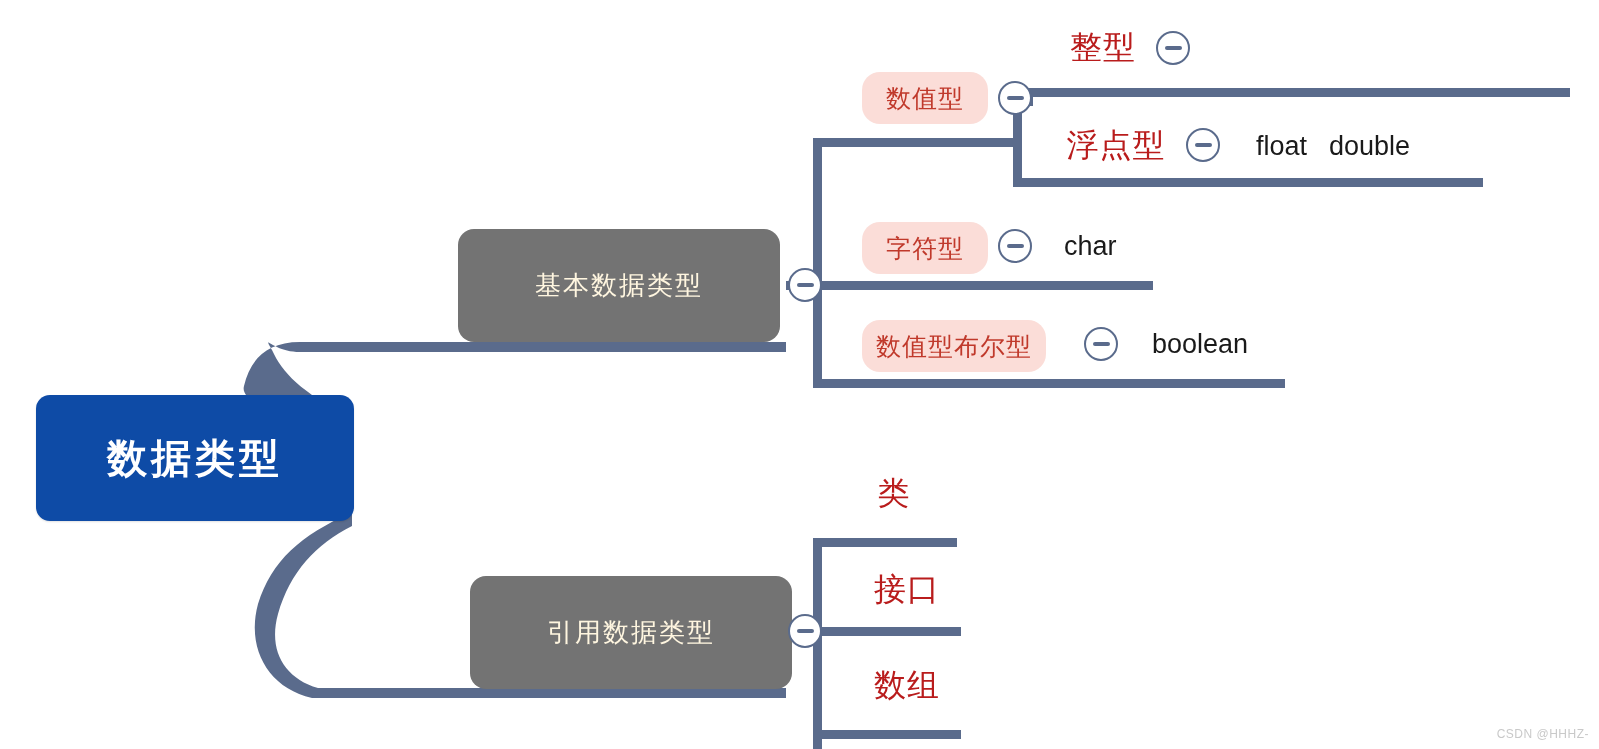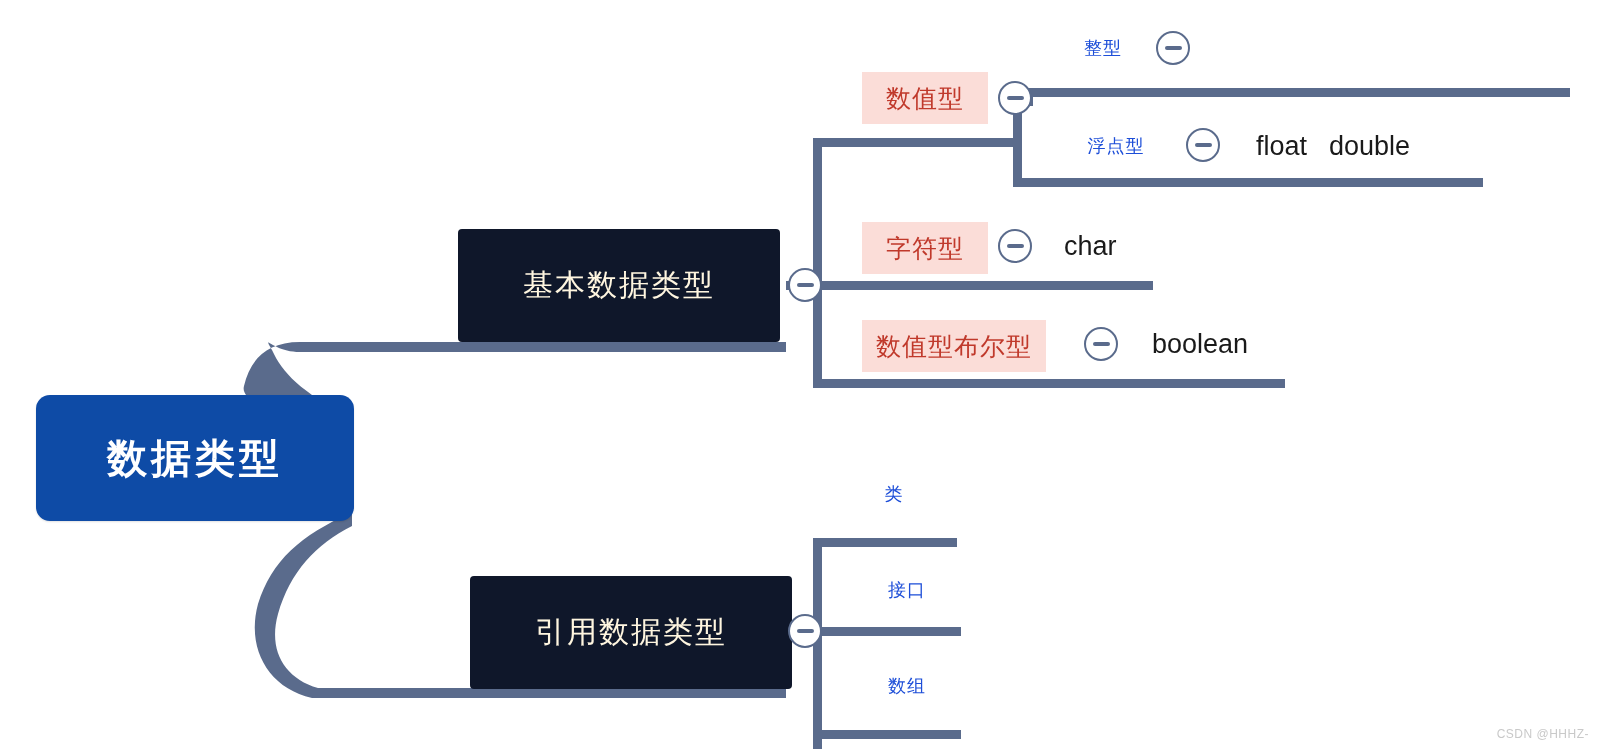--- a/index.html
+++ b/index.html
@@ -18,36 +18,36 @@
   .root-node{
     background:#0E4BA6;
     border-radius:14px;
     color:#ffffff;
     font-size:40px;
     font-weight:bold;
     letter-spacing:4px;
     box-shadow:0 1px 2px rgba(0,0,0,0.12);
   }
   .branch-node{
-    background:#0f172a;
-    border-radius:4px;
+    background:#737373;
+    border-radius:16px;
     color:#FFF6E0;
-    font-size:30px;
+    font-size:26px;
     letter-spacing:2px;
   }
   .tag-node{
     background:#FBDDD8;
-    border-radius:0;
+    border-radius:18px;
     color:#C0392B;
     font-size:25px;
     letter-spacing:1px;
   }
   .plain-node{
-    color:#1d4ed8;
-    font-size:18px;
+    color:#b91c1c;
+    font-size:32px;
     letter-spacing:1px;
     background:transparent;
   }
   .leaf-node{
     color:#1a1a1a;
     font-size:27px;
     background:transparent;
     justify-content:flex-start;
     white-space:nowrap;
   }

